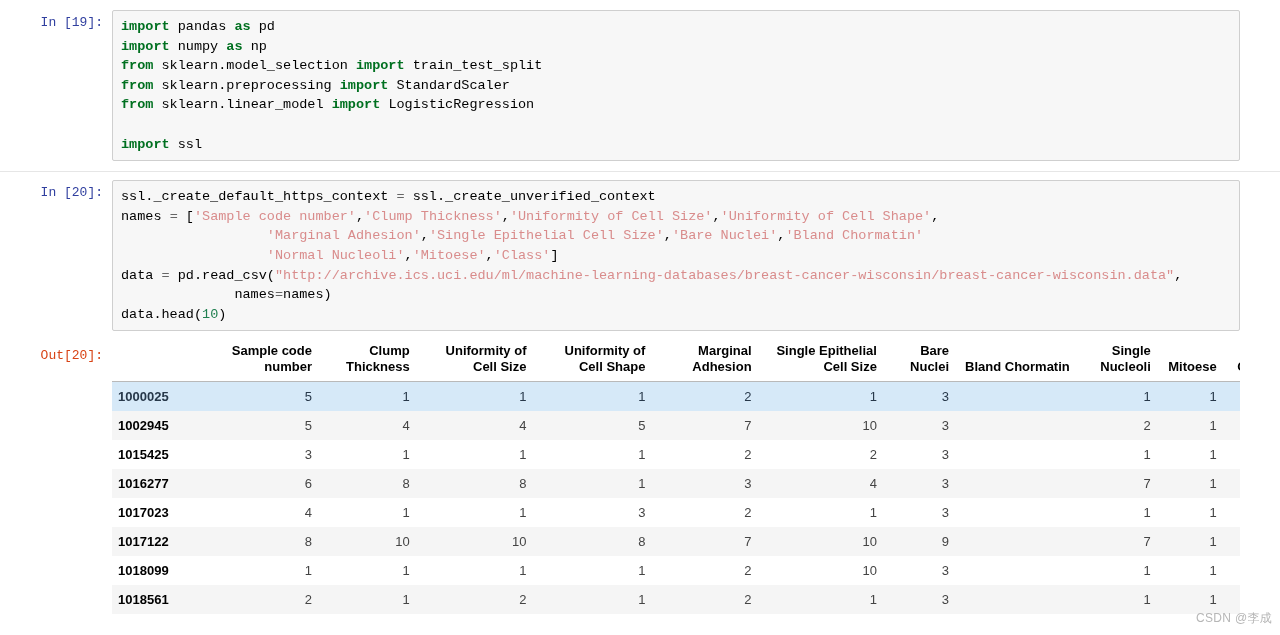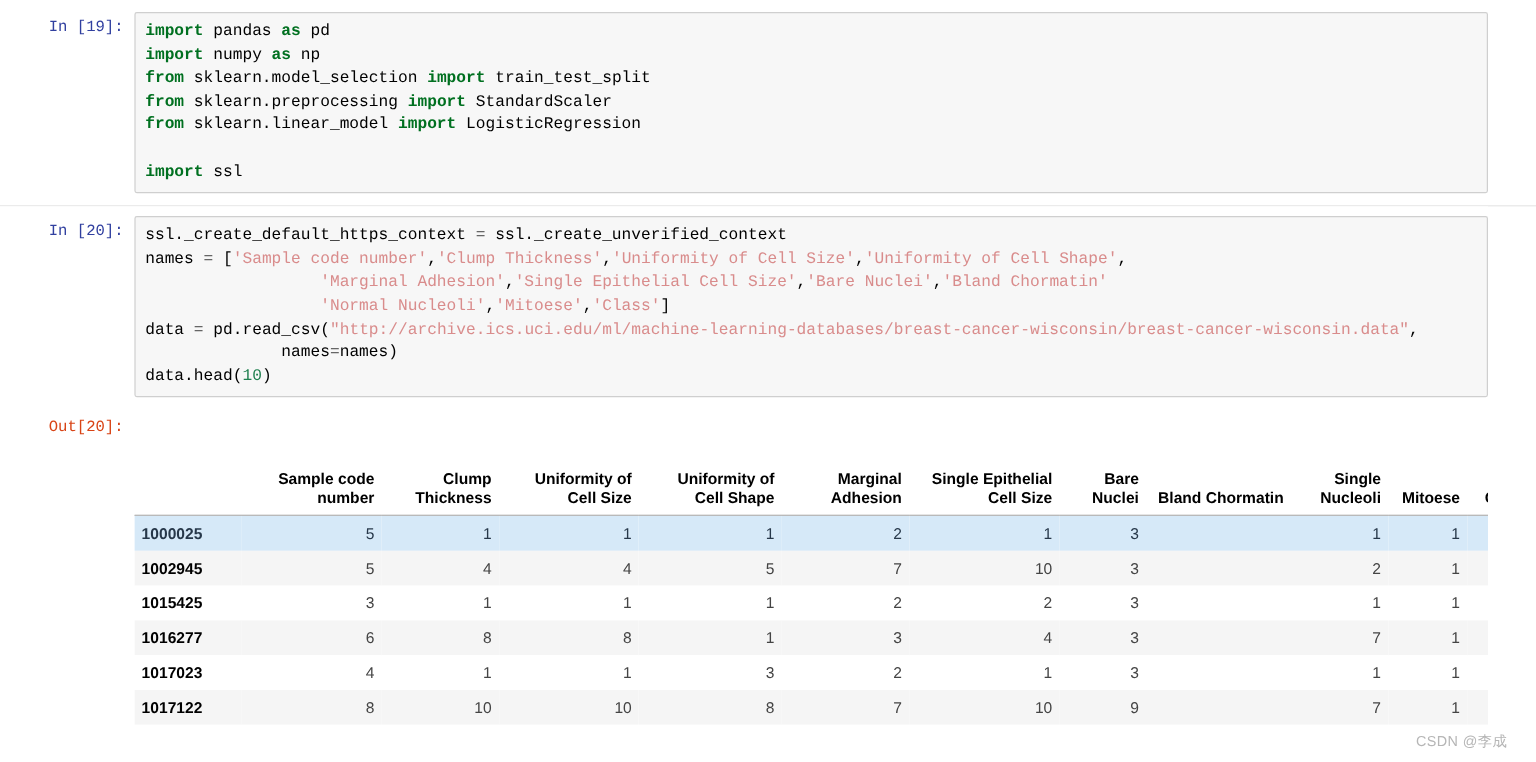--- a/index.html
+++ b/index.html
@@ -80,21 +80,20 @@
 
   
   .cell.output-cell {
     padding-top: 6px;
     align-items: flex-start;
   }
   .output-area {
     flex: 1;
     overflow: hidden;
     padding-right: 0px;
-    margin-top: 48px;
   }
 
   table.df {
     border-collapse: collapse;
     border-spacing: 0;
     width: 1166px;
     font-family: "Liberation Sans", sans-serif;
     font-size: 13px;
     table-layout: fixed;
   }
@@ -138,21 +137,21 @@
   }
   table.df tbody tr.row-even {
     background: #ffffff;
   }
   table.df tbody tr.row-hl th,
   table.df tbody tr.row-hl td { color: #27384a; }
 
   
   .watermark {
     position: absolute;
-    right: 24px;
+    right: 8px;
     bottom: 8px;
     font-size: 12px;
     color: #b6b6b6;
     font-family: "Liberation Sans", sans-serif;
     pointer-events: none;
     letter-spacing: 0.3px;
     margin-top: 23px;
   }
 </style>
 </head>
@@ -300,20 +299,48 @@
               <td>10</td>
               <td>8</td>
               <td>7</td>
               <td>10</td>
               <td>9</td>
               <td></td>
               <td>7</td>
               <td>1</td>
               <td>4</td>
             </tr>
+            <tr class="row-even">
+              <th>1018099</th>
+              <td>1</td>
+              <td>1</td>
+              <td>1</td>
+              <td>1</td>
+              <td>2</td>
+              <td>10</td>
+              <td>3</td>
+              <td></td>
+              <td>1</td>
+              <td>1</td>
+              <td>2</td>
+            </tr>
+            <tr class="row-odd">
+              <th>1018561</th>
+              <td>2</td>
+              <td>1</td>
+              <td>2</td>
+              <td>1</td>
+              <td>2</td>
+              <td>1</td>
+              <td>3</td>
+              <td></td>
+              <td>1</td>
+              <td>1</td>
+              <td>2</td>
+            </tr>
           </tbody>
       </table>
     </div>
   </div>
 
 </div>
 
 <div class="watermark">CSDN @李成</div>
 
 </body></html>

